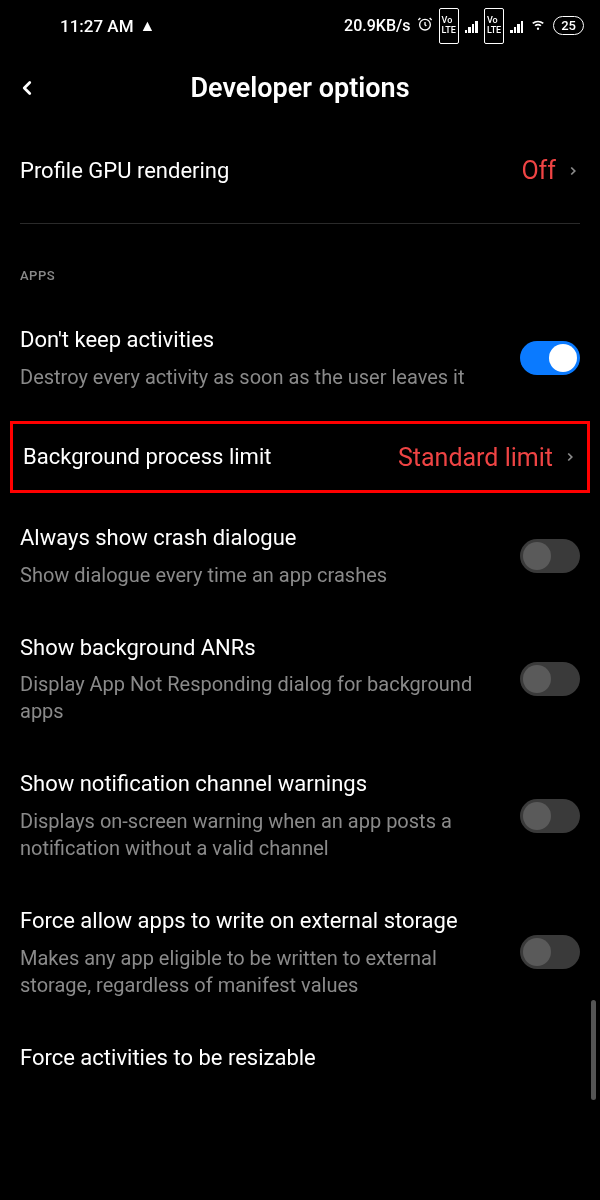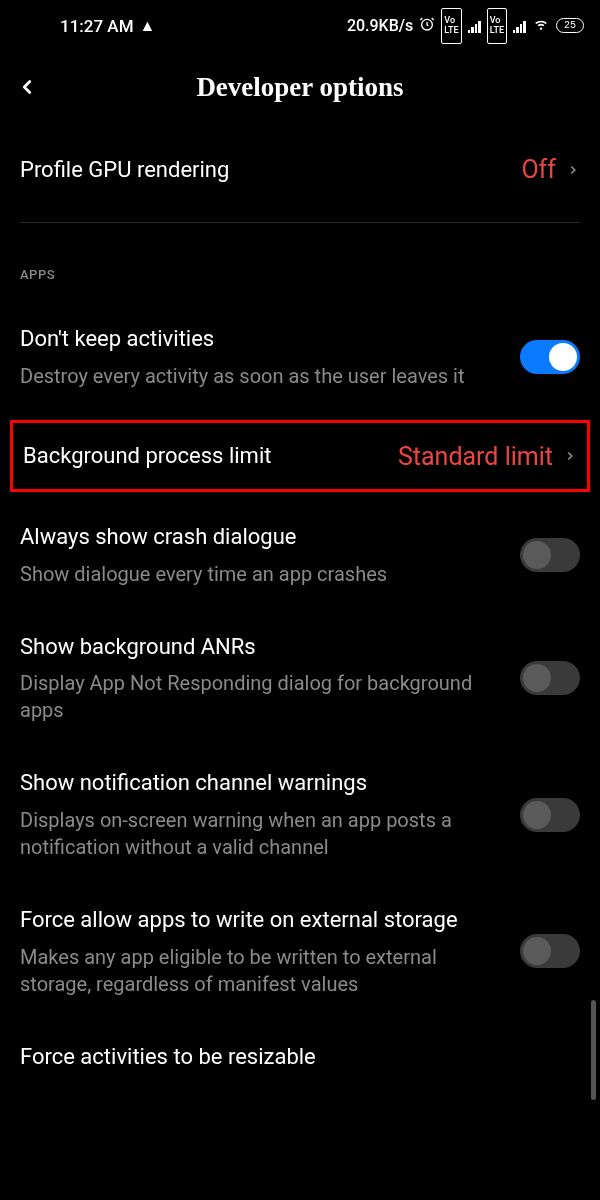--- a/index.html
+++ b/index.html
@@ -23,41 +23,39 @@
     }
     .status-left { display: flex; align-items: center; gap: 6px; }
     .status-right { display: flex; align-items: center; gap: 6px; font-size: 16px; }
     .warn-icon { font-size: 16px; }
     .battery-box {
       display: inline-flex;
       align-items: center;
       border: 1.5px solid #fff;
       border-radius: 10px;
       padding: 1px 7px;
-      font-size: 10px;
-      font-family: Liberation Mono, monospace;
+      font-size: 13px;
     }
     .header {
       display: flex;
       align-items: center;
       padding: 20px 16px 30px;
     }
     .back-arrow {
       width: 40px;
       display: flex;
       align-items: center;
       justify-content: flex-start;
     }
     .header-title {
       flex: 1;
       text-align: center;
       font-size: 27px;
       font-weight: 600;
       margin-right: 40px;
-      font-family: Liberation Serif, serif;
     }
     .content {
       padding: 0 20px;
     }
     .setting-row {
       display: flex;
       align-items: center;
       padding: 22px 0;
       min-height: 60px;
     }

